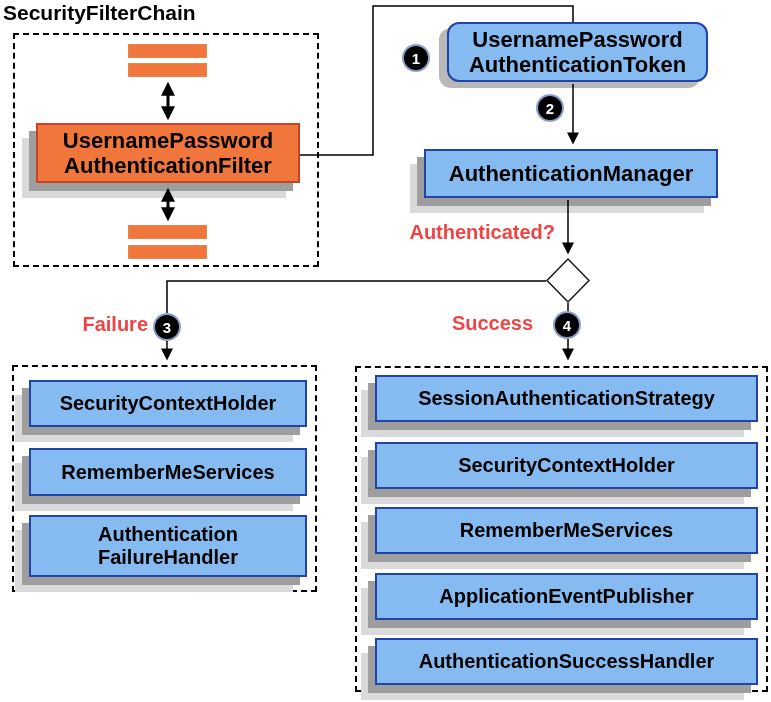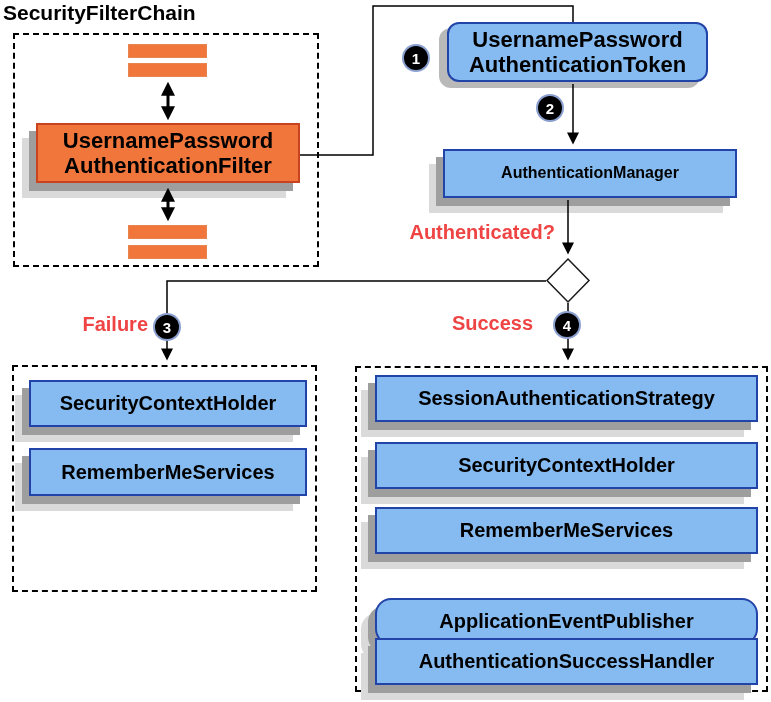--- a/index.html
+++ b/index.html
@@ -74,32 +74,32 @@
     background: #f0763c;
     border: 2px solid #c8431f;
     box-shadow: -7px 8px 0 #9e9e9e, -14px 15px 0 #dadada;
   }
   .filter-box  { left: 36px;  top: 123px; width: 264px; height: 60px; font-size: 22px; }
   .token-box   {
     left: 447px; top: 22px; width: 261px; height: 60px; font-size: 22px;
     border-radius: 12px;
     box-shadow: -8px 6px 0 #b9b9b9;
   }
-  .manager-box { left: 443px; top: 149px; width: 294px; height: 49px; font-size: 16px; }
+  .manager-box { left: 424px; top: 149px; width: 294px; height: 49px; font-size: 22px; }
 
   .lbox { left: 29px;  width: 278px; font-size: 20px; }
   .lbox-1 { top: 380px; height: 47px; }
   .lbox-2 { top: 448px; height: 48px; }
   .lbox-3 { top: 515px; height: 62px; }
 
   .rbox { left: 375px; width: 383px; height: 47px; font-size: 20px; }
   .rbox-1 { top: 375px; }
   .rbox-2 { top: 442px; }
   .rbox-3 { top: 507px; }
-  .rbox-4 { top: 598px; border-radius: 16px; }
+  .rbox-4 { top: 573px; }
   .rbox-5 { top: 638px; }
 
   .flabel {
     position: absolute;
     font-weight: bold;
     font-size: 20px;
     color: #ef4444;
     z-index: 2;
     white-space: nowrap;
   }
@@ -188,20 +188,24 @@
   <div class="badge badge-3">3</div>
   <div class="badge badge-4">4</div>
 
   <div class="dpanel left-panel"></div>
   <div class="bbox lbox lbox-1">
     <span>SecurityContextHolder</span>
   </div>
   <div class="bbox lbox lbox-2">
     <span>RememberMeServices</span>
   </div>
+  <div class="bbox lbox lbox-3">
+    <span>Authentication</span>
+    <span>FailureHandler</span>
+  </div>
 
   <div class="dpanel right-panel"></div>
   <div class="bbox rbox rbox-1">
     <span>SessionAuthenticationStrategy</span>
   </div>
   <div class="bbox rbox rbox-2">
     <span>SecurityContextHolder</span>
   </div>
   <div class="bbox rbox rbox-3">
     <span>RememberMeServices</span>

